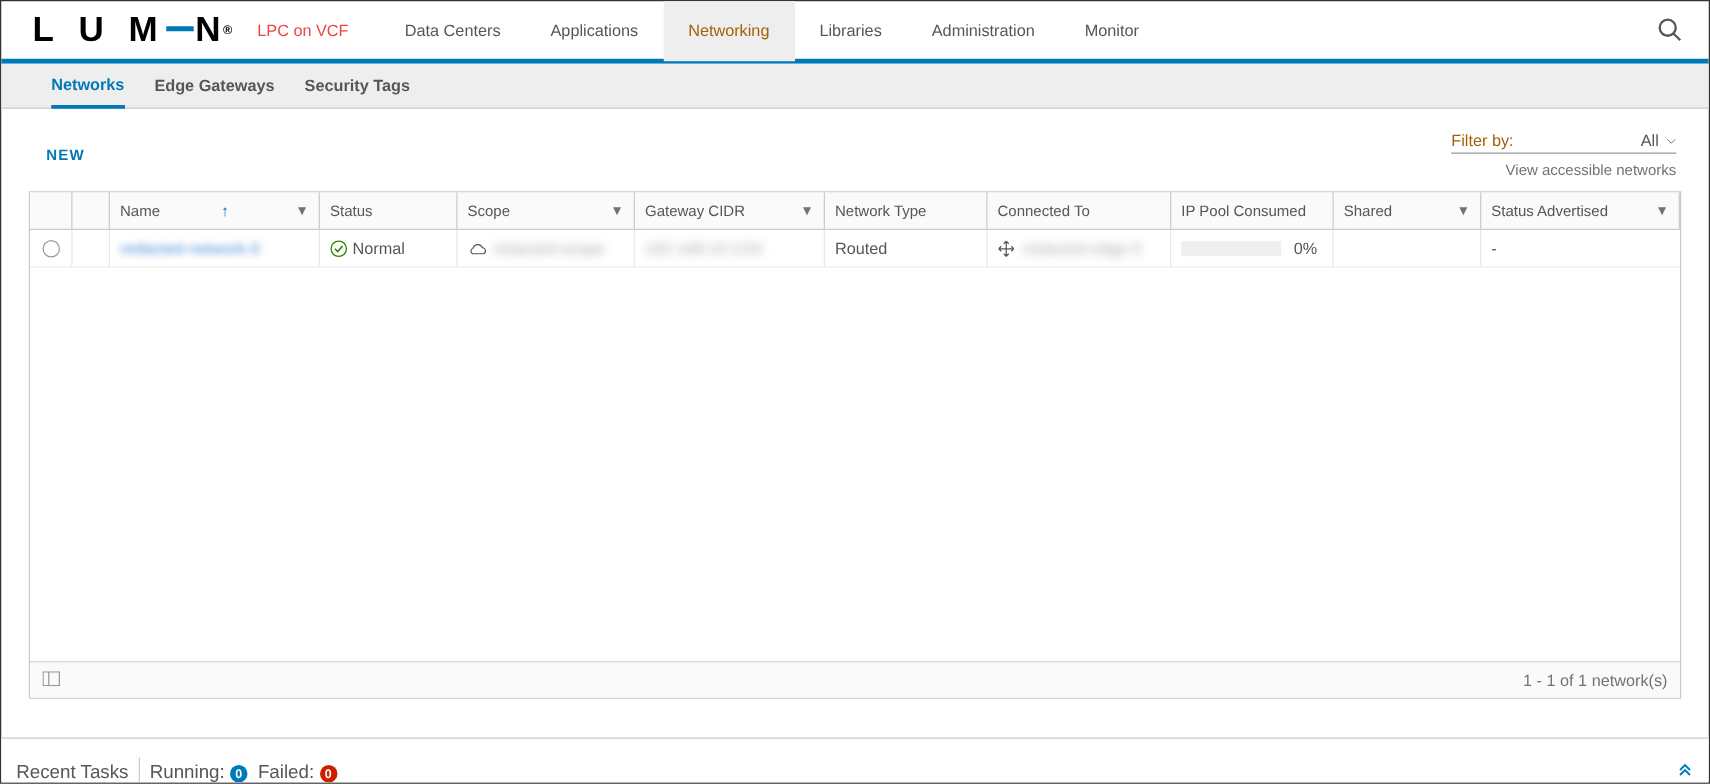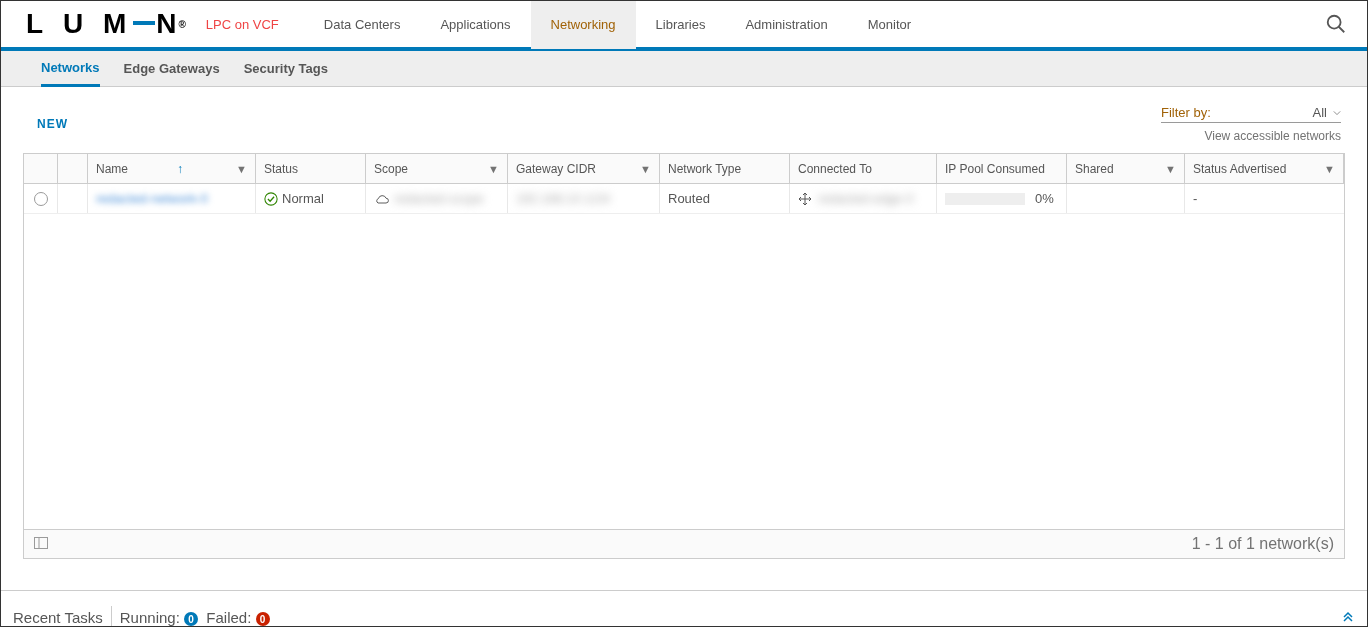--- a/index.html
+++ b/index.html
@@ -31,21 +31,21 @@
 .filter-label { color: #a16207; font-size: 13px; }
 .filter-select { color: #565656; display: flex; align-items: center; gap: 6px; cursor: pointer; }
 .chevron-down { width: 8px; height: 8px; }
 .accessible-link { color: #737373; font-size: 12px; padding-top: 6px; cursor: pointer; }
 
 
 .grid { border: 1px solid #ccc; margin: 0 4px; }
 .grid-header { display: flex; align-items: center; height: 30px; background: #fafafa; border-bottom: 1px solid #ccc; font-size: 12px; color: #565656; }
 .grid-body { height: 346px; background: #fff; border-bottom: 1px solid #ccc; }
 .grid-row { display: flex; align-items: center; height: 30px; border-bottom: 1px solid #eee; }
-.grid-footer { display: flex; align-items: center; justify-content: space-between; height: 28px; padding: 0 10px; background: #fafafa; font-size: 16px; color: #737373; gap: 23px; }
+.grid-footer { display: flex; align-items: center; justify-content: space-between; height: 28px; padding: 0 10px; background: #fafafa; font-size: 13px; color: #737373; gap: 23px; }
 .col { padding: 0 8px; display: flex; align-items: center; height: 100%; border-right: 1px solid #e8e8e8; position: relative; }
 .col:last-child { border-right: none; }
 .grid-header .col { border-right: 1px solid #ccc; }
 .c-check { width: 34px; justify-content: center; }
 .c-spacer { width: 30px; }
 .c-name { width: 168px; }
 .c-status { width: 110px; }
 .c-scope { width: 142px; }
 .c-gwcidr { width: 152px; }
 .c-nettype { width: 130px; }

